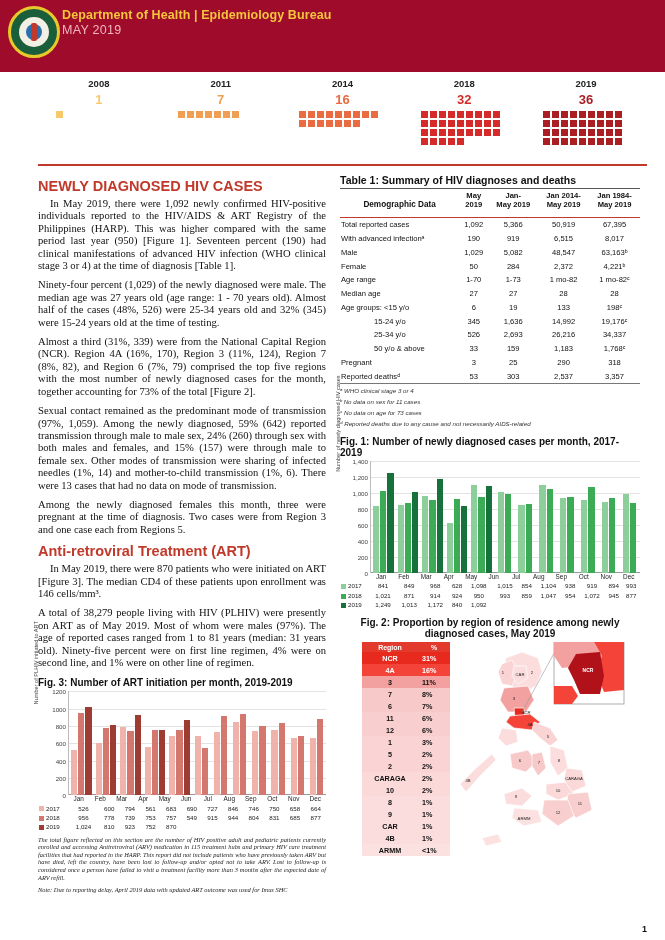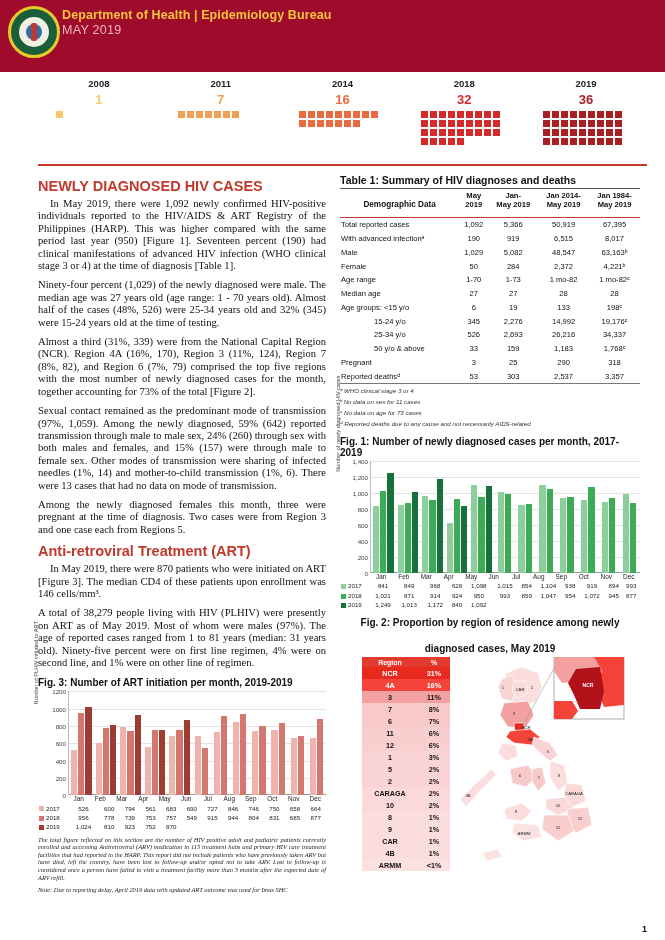--- a/index.html
+++ b/index.html
@@ -161,21 +161,21 @@
     font-family:"Liberation Sans", sans-serif; font-size:6.2px; color:#222; }
   table.legend td { text-align:center; padding:1.2px 0; }
   table.legend td.yr { text-align:left; white-space:nowrap; width:30px; padding-left:1px; }
   .swatch { display:inline-block; width:5px; height:5px; margin-right:2px; vertical-align:middle; }
 
   
   .fig2wrap { display:flex; gap:4px; margin-top:2px; position:relative; }
   table.regions { border-collapse:collapse; font-family:"Liberation Sans", sans-serif;
                   font-size:7.2px; font-weight:bold; width:88px; margin-left:22px; }
   table.regions th { color:#fff; background:#e23b2e; padding:1.6px 4px; font-size:7px; }
-  table.regions td { padding:1.3px 4px; text-align:center; color:#111; }
+  table.regions td { padding:1.3px 4px; text-align:left; color:#111; }
   table.regions td.rg { text-align:center; }
 
   .mapbox { position:relative; width:172px; height:214px; }
 
   
   .fnote {
     font-family:"Liberation Serif", serif; font-size:6.4px; font-style:italic;
     line-height:7.6px; color:#222; text-align:justify; margin-top:4px;
   }
   .fnote2 { margin-top:5px; }
@@ -558,21 +558,21 @@
           <tr>
             <td class="lbl">Age groups: &lt;15 y/o</td>
             <td class="val">6</td>
             <td class="val">19</td>
             <td class="val">133</td>
             <td class="val">198ᶜ</td>
           </tr>
           <tr>
             <td class="lbl ind1">15-24 y/o</td>
             <td class="val">345</td>
-            <td class="val">2,276</td>
+            <td class="val">1,636</td>
             <td class="val">14,992</td>
             <td class="val">19,176ᶜ</td>
           </tr>
           <tr>
             <td class="lbl ind1">25-34 y/o</td>
             <td class="val">526</td>
             <td class="val">2,693</td>
             <td class="val">26,216</td>
             <td class="val">34,337</td>
           </tr>
@@ -745,21 +745,21 @@
               <td></td>
               <td></td>
               <td></td>
               <td></td>
             </tr>
           </tbody>
         </table>
       </div>
 
     <div class="fig-title center" style="margin-bottom:0">Fig. 2: Proportion by region of residence among newly</div>
-    <div class="fig-title center" style="margin-top:15px">diagnosed cases, May 2019</div>
+    <div class="fig-title center" style="margin-top:0">diagnosed cases, May 2019</div>
 
     <div class="fig2wrap">
       <table class="regions">
         <thead>
             <tr id="rg-head">
               <th>Region</th>
               <th>%</th>
             </tr>
           </thead>
         <tbody id="rg-body">

